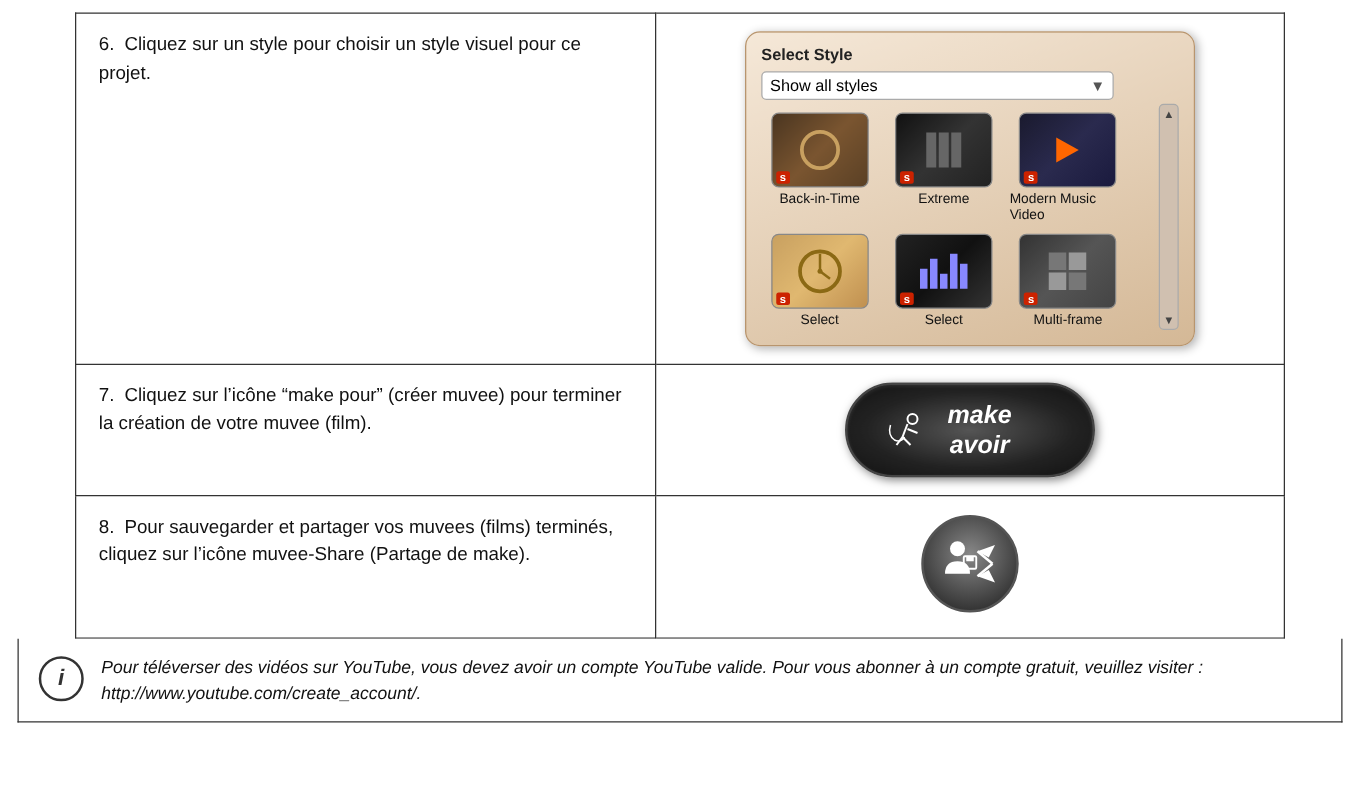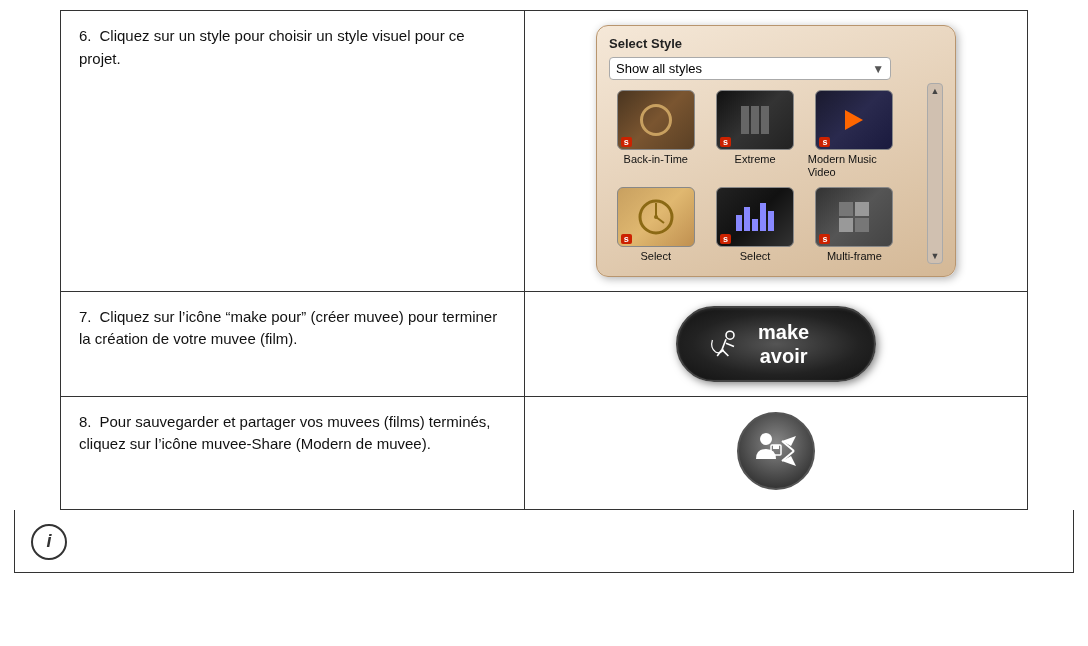--- a/index.html
+++ b/index.html
@@ -166,20 +166,21 @@
     .make-muvee-icon {
       width: 40px;
       height: 40px;
     }
 
     .make-muvee-text {
       color: white;
       font-size: 20px;
       font-weight: bold;
       line-height: 1.2;
+      font-style: italic;
     }
 
     
     .muvee-share-icon {
       width: 80px;
       height: 80px;
     }
 
     
     .info-box {
@@ -401,21 +402,21 @@
           <div>
             <div class="make-muvee-text">make</div>
             <div class="make-muvee-text">avoir</div>
           </div>
         </div>
       </td>
     </tr>
 
     <tr>
       <td class="text-cell">
-        <span style="margin-right:8px;">8.</span><span>Pour sauvegarder et partager vos muvees (films) terminés, cliquez sur l’icône muvee-Share (Modern de muvee).</span>
+        <span style="margin-right:8px;">8.</span><span>Pour sauvegarder et partager vos muvees (films) terminés, cliquez sur l’icône muvee-Share (Partage de make).</span>
       </td>
       <td class="image-cell">
         <svg class="muvee-share-icon" viewBox="0 0 80 80">
           <defs>
             <radialGradient id="shareGrad" cx="50%" cy="40%" r="60%">
               <stop offset="0%" stop-color="#888"></stop>
               <stop offset="100%" stop-color="#333"></stop>
             </radialGradient>
           </defs>
           <circle cx="40" cy="40" r="38" fill="url(#shareGrad)" stroke="#555" stroke-width="2"></circle>
@@ -431,13 +432,14 @@
           <rect x="35" y="34" width="10" height="10" rx="1" fill="none" stroke="white" stroke-width="1.5"></rect>
           <rect x="37" y="34" width="6" height="4" fill="white"></rect>
         </svg>
       </td>
     </tr>
   </tbody>
 </table>
 
 <div class="info-box">
   <div class="info-icon-circle">i</div>
+  <div class="info-text">Pour téléverser des vidéos sur YouTube, vous devez avoir un compte YouTube valide. Pour vous abonner à un compte gratuit, veuillez visiter&nbsp;: http://www.youtube.com/create_account/.</div>
 </div>
 
 </body></html>

